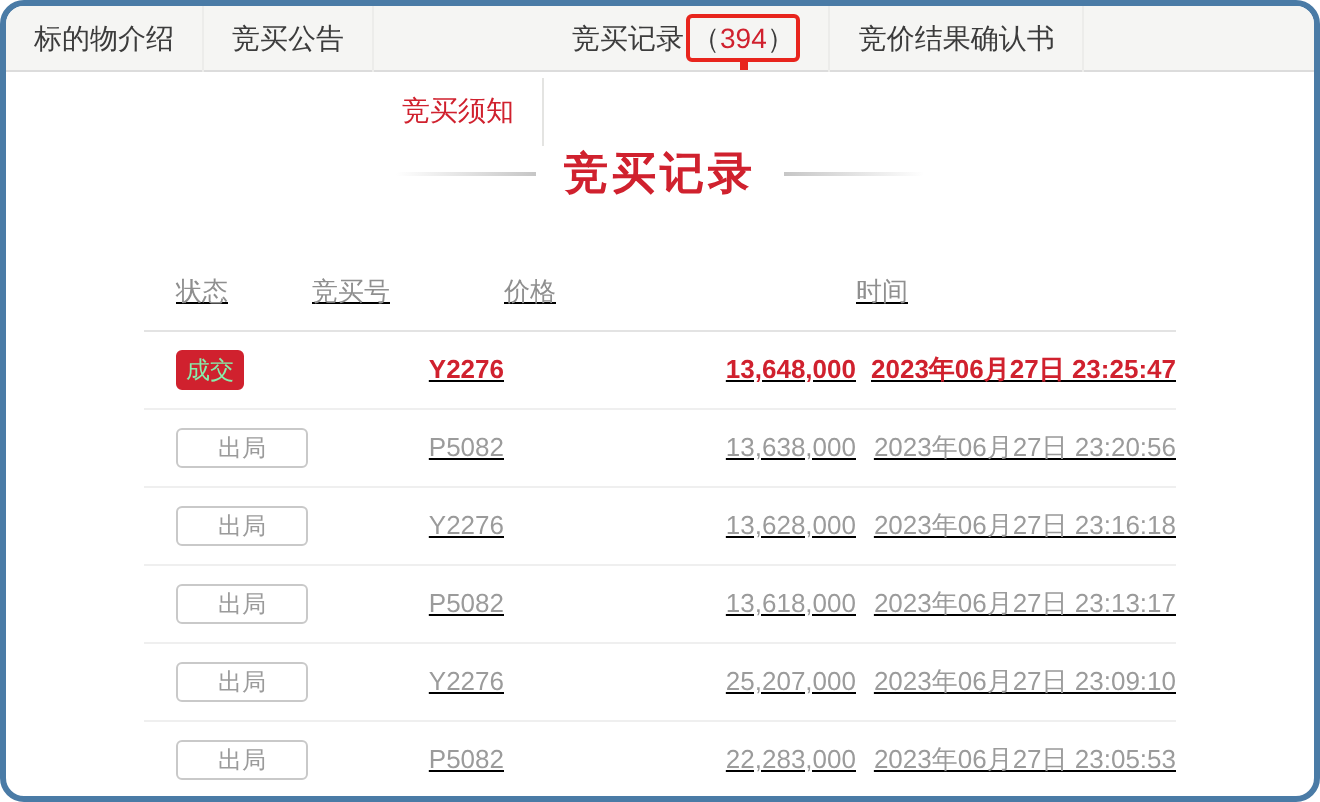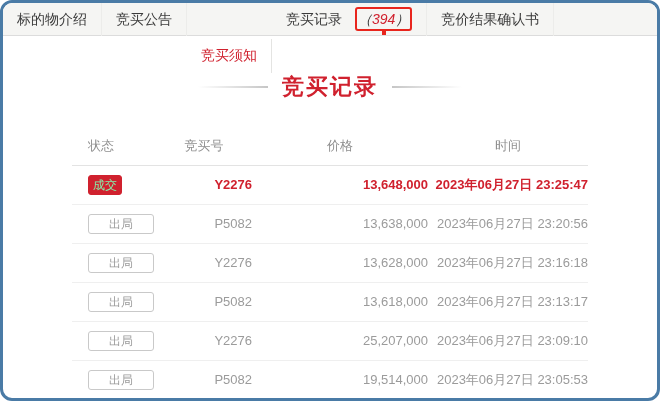--- a/index.html
+++ b/index.html
@@ -46,22 +46,21 @@
   }
   .tab-count{color:var(--accent-red);}
   .tab-paren{color:#3c3c3c;}
   .annot{
     position:relative;
     display:inline-block;
     border:2px solid var(--annotation-red);
     border-radius:3px;
     padding:0 1px;
     line-height:20px;
-    margin-left:13px;
-    font-style:italic;
+    margin-left:1px;
   }
   .annot-caret{
     position:absolute;
     left:50%;bottom:-6px;
     width:4px;height:4px;
     margin-left:-2px;
     background:var(--annotation-red);
   }
   
   .title-wrap{
@@ -79,32 +78,33 @@
     font-size:22px;
     font-weight:bold;
     letter-spacing:2px;
   }
   
   table{
     width:516px;
     margin:26px auto 0;
     border-collapse:collapse;
     table-layout:fixed;
+    text-decoration:underline;
   }
   col.c-status{width:84px;}
   col.c-bidder{width:96px;}
   col.c-price{width:176px;}
   col.c-time{width:160px;}
   th{
     height:37px;
     font-size:13px;
     font-weight:400;
     color:#8f8f8f;
     border-bottom:1px solid #e3e3e3;
-    text-align:center;
+    text-align:left;
   }
   td{
     height:39px;
     font-size:13px;
     color:#9b9b9b;
     border-bottom:1px solid #efefef;
     text-align:right;
     white-space:nowrap;
   }
   th:first-child,td:first-child{text-align:left;padding-left:16px;}
@@ -197,19 +197,19 @@
   <tr>
     <td><span class="badge badge-out">出局</span></td>
     <td>Y2276</td>
     <td>25,207,000</td>
     <td>2023年06月27日 23:09:10</td>
   </tr>
 
   <tr>
     <td><span class="badge badge-out">出局</span></td>
     <td>P5082</td>
-    <td>19,514,000</td>
+    <td>22,283,000</td>
     <td>2023年06月27日 23:05:53</td>
   </tr>
 </tbody>
   </table>
 
 </div>
 
 </body></html>

